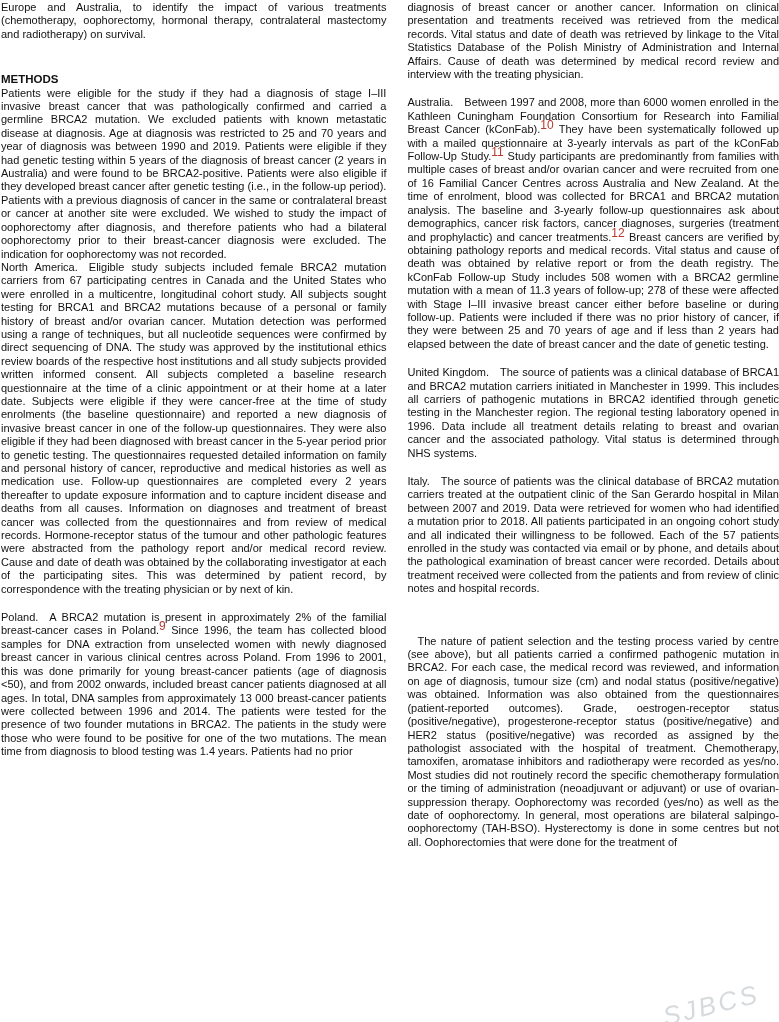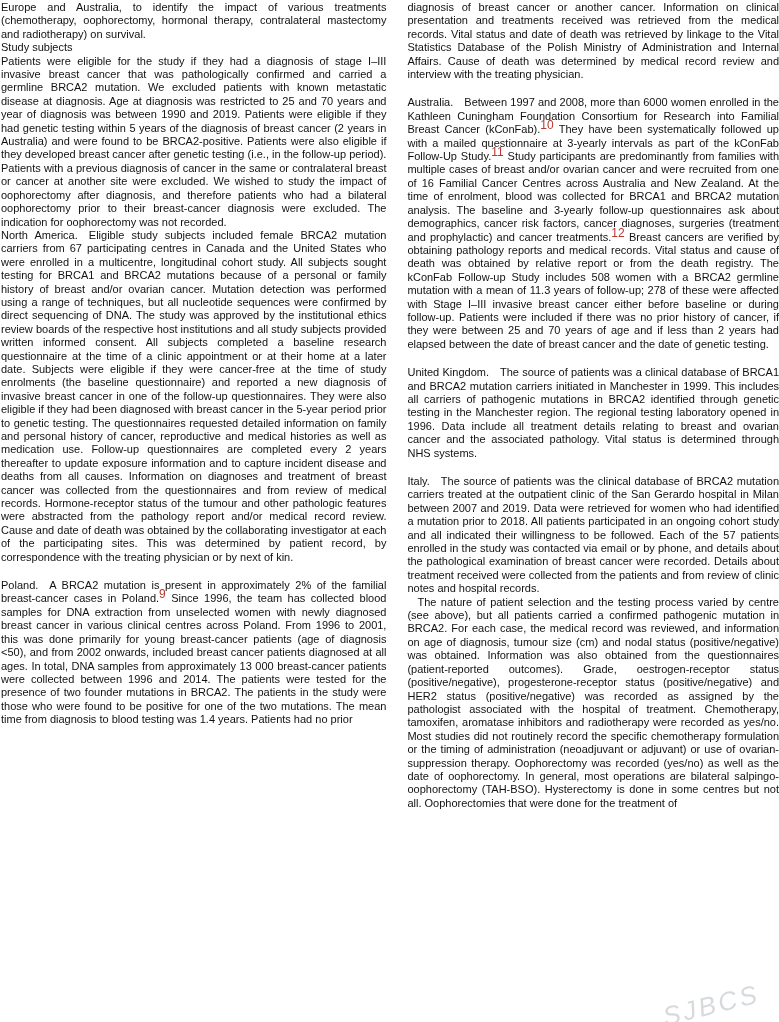--- a/index.html
+++ b/index.html
@@ -29,21 +29,21 @@
     line-height: 13.4px;
   }
   .sub-heading {
     font-size: 11px;
     font-weight: normal;
     margin: 0;
     line-height: 13.4px;
   }
   .gap-section { margin-top: 26px; }
   .gap-para    { margin-top: 15px; }
-  .indent-first { text-indent: 10px; }
+  .indent-first { text-indent: 10px; margin-top: 39px; }
   .seg-i  { }
   .seg-sup {
     color: #b5382f;
     font-size: 12px;
     line-height: 0;
     vertical-align: 4px;
   }
   .watermark {
     position: absolute;
     right: 18px;
@@ -58,22 +58,22 @@
   }
 </style>
 </head>
 <body>
 
 <div class="page">
 
   <div class="col col-left">
     <p class="para"><span>Europe and Australia, to identify the impact of various treatments (chemotherapy, oophorectomy, hormonal therapy, contralateral mastectomy and radiotherapy) on survival.</span></p>
 
+    <h2 class="methods-heading">METHODS</h2>
 
-    <h3 class="sub-heading">Study subjects</h3>
 
     <p class="para"><span>Patients were eligible for the study if they had a diagnosis of stage I–III invasive breast cancer that was pathologically confirmed and carried a germline </span><span class="seg-i">BRCA2</span><span> mutation. We excluded patients with known metastatic disease at diagnosis. Age at diagnosis was restricted to 25 and 70 years and year of diagnosis was between 1990 and 2019. Patients were eligible if they had genetic testing within 5 years of the diagnosis of breast cancer (2 years in Australia) and were found to be </span><span class="seg-i">BRCA2</span><span>-positive. Patients were also eligible if they developed breast cancer after genetic testing (i.e., in the follow-up period). Patients with a previous diagnosis of cancer in the same or contralateral breast or cancer at another site were excluded. We wished to study the impact of oophorectomy after diagnosis, and therefore patients who had a bilateral oophorectomy prior to their breast-cancer diagnosis were excluded. The indication for oophorectomy was not recorded.</span></p>
 
 
     <p class="para"><span class="seg-i">North America.</span><span> Eligible study subjects included female </span><span class="seg-i">BRCA2</span><span> mutation carriers from 67 participating centres in Canada and the United States who were enrolled in a multicentre, longitudinal cohort study. All subjects sought testing for </span><span class="seg-i">BRCA1</span><span> and </span><span class="seg-i">BRCA2</span><span> mutations because of a personal or family history of breast and/or ovarian cancer. Mutation detection was performed using a range of techniques, but all nucleotide sequences were confirmed by direct sequencing of DNA. The study was approved by the institutional ethics review boards of the respective host institutions and all study subjects provided written informed consent. All subjects completed a baseline research questionnaire at the time of a clinic appointment or at their home at a later date. Subjects were eligible if they were cancer-free at the time of study enrolments (the baseline questionnaire) and reported a new diagnosis of invasive breast cancer in one of the follow-up questionnaires. They were also eligible if they had been diagnosed with breast cancer in the 5-year period prior to genetic testing. The questionnaires requested detailed information on family and personal history of cancer, reproductive and medical histories as well as medication use. Follow-up questionnaires are completed every 2 years thereafter to update exposure information and to capture incident disease and deaths from all causes. Information on diagnoses and treatment of breast cancer was collected from the questionnaires and from review of medical records. Hormone-receptor status of the tumour and other pathologic features were abstracted from the pathology report and/or medical record review. Cause and date of death was obtained by the collaborating investigator at each of the participating sites. This was determined by patient record, by correspondence with the treating physician or by next of kin.</span></p>
 
     <p class="para gap-para"><span class="seg-i">Poland.</span><span> A </span><span class="seg-i">BRCA2</span><span> mutation is present in approximately 2% of the familial breast-cancer cases in Poland.</span><span class="seg-sup">9</span><span> Since 1996, the team has collected blood samples for DNA extraction from unselected women with newly diagnosed breast cancer in various clinical centres across Poland. From 1996 to 2001, this was done primarily for young breast-cancer patients (age of diagnosis &lt;50), and from 2002 onwards, included breast cancer patients diagnosed at all ages. In total, DNA samples from approximately 13 000 breast-cancer patients were collected between 1996 and 2014. The patients were tested for the presence of two founder mutations in </span><span class="seg-i">BRCA2</span><span>. The patients in the study were those who were found to be positive for one of the two mutations. The mean time from diagnosis to blood testing was 1.4 years. Patients had no prior</span></p>
   </div>
 
   <div class="col col-right">

